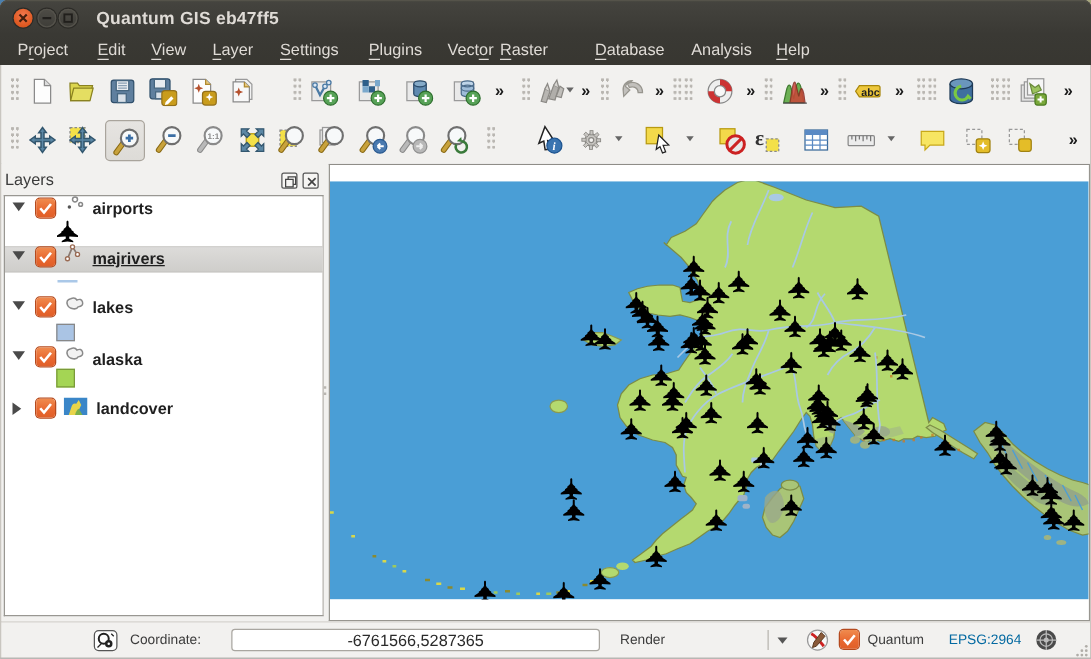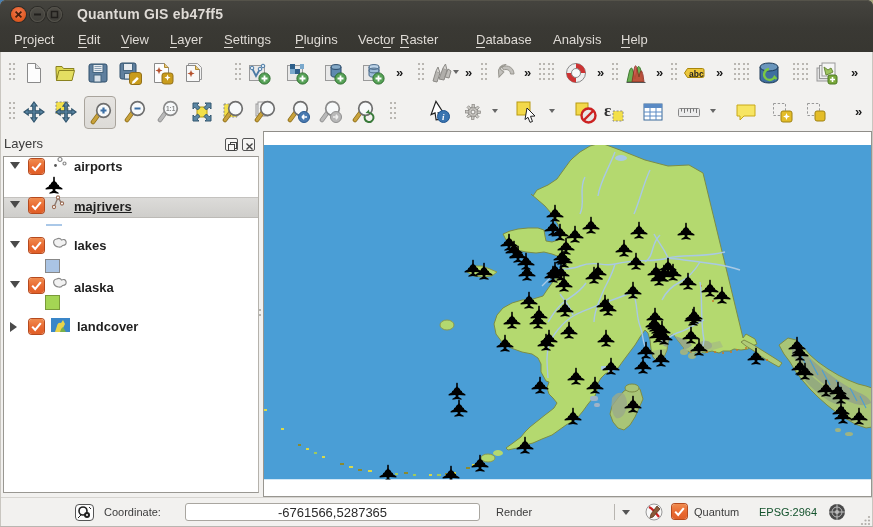--- a/index.html
+++ b/index.html
@@ -604,21 +604,21 @@
 <div style="position:absolute;left:622px;top:12px;width:0;height:0;border-left:4px solid transparent;border-right:4px solid transparent;border-top:5px solid #555"></div>
 <svg style="position:absolute;left:645px;top:5px" width="18" height="18">
         <circle cx="9" cy="9" r="8" fill="#f8f8f8" stroke="#999"></circle>
         <path d="M4,4 C8,6 10,9 14,14" stroke="#cc2222" stroke-width="2.4" fill="none"></path>
         <path d="M12,3 l3,3 -7,8 -3,1 1,-4 z" fill="#8a5a3a" stroke="#5a3a20" stroke-width="0.8"></path>
       </svg>
 <div class="cbx" style="left:672px;top:6px"><svg width="15" height="15">
           <path d="M3.2,7.6 l3,3.4 L11.8,4.2" fill="none" stroke="#fff" stroke-width="2.1"></path>
         </svg></div>
 <div class="slabel" style="left:694px;top:8px">Quantum</div>
-<div class="slabel" style="left:759px;top:8px;color:#14532d">EPSG:2964</div>
+<div class="slabel" style="left:759px;top:8px;color:#0369a1">EPSG:2964</div>
 <svg style="position:absolute;left:828px;top:5px" width="18" height="18">
         <circle cx="9" cy="9" r="8" fill="#4a4a4a"></circle>
         <circle cx="9" cy="9" r="5" fill="none" stroke="#bbb"></circle>
         <path d="M9,1 V17 M1,9 H17" stroke="#bbb"></path>
         <circle cx="9" cy="9" r="2" fill="#bbb"></circle>
       </svg>
 <svg style="position:absolute;left:860px;top:17px" width="11" height="11">
         <g fill="#b0ada8">
           <circle cx="9" cy="2" r="1.1"></circle>
           <circle cx="5.5" cy="5.5" r="1.1"></circle>

